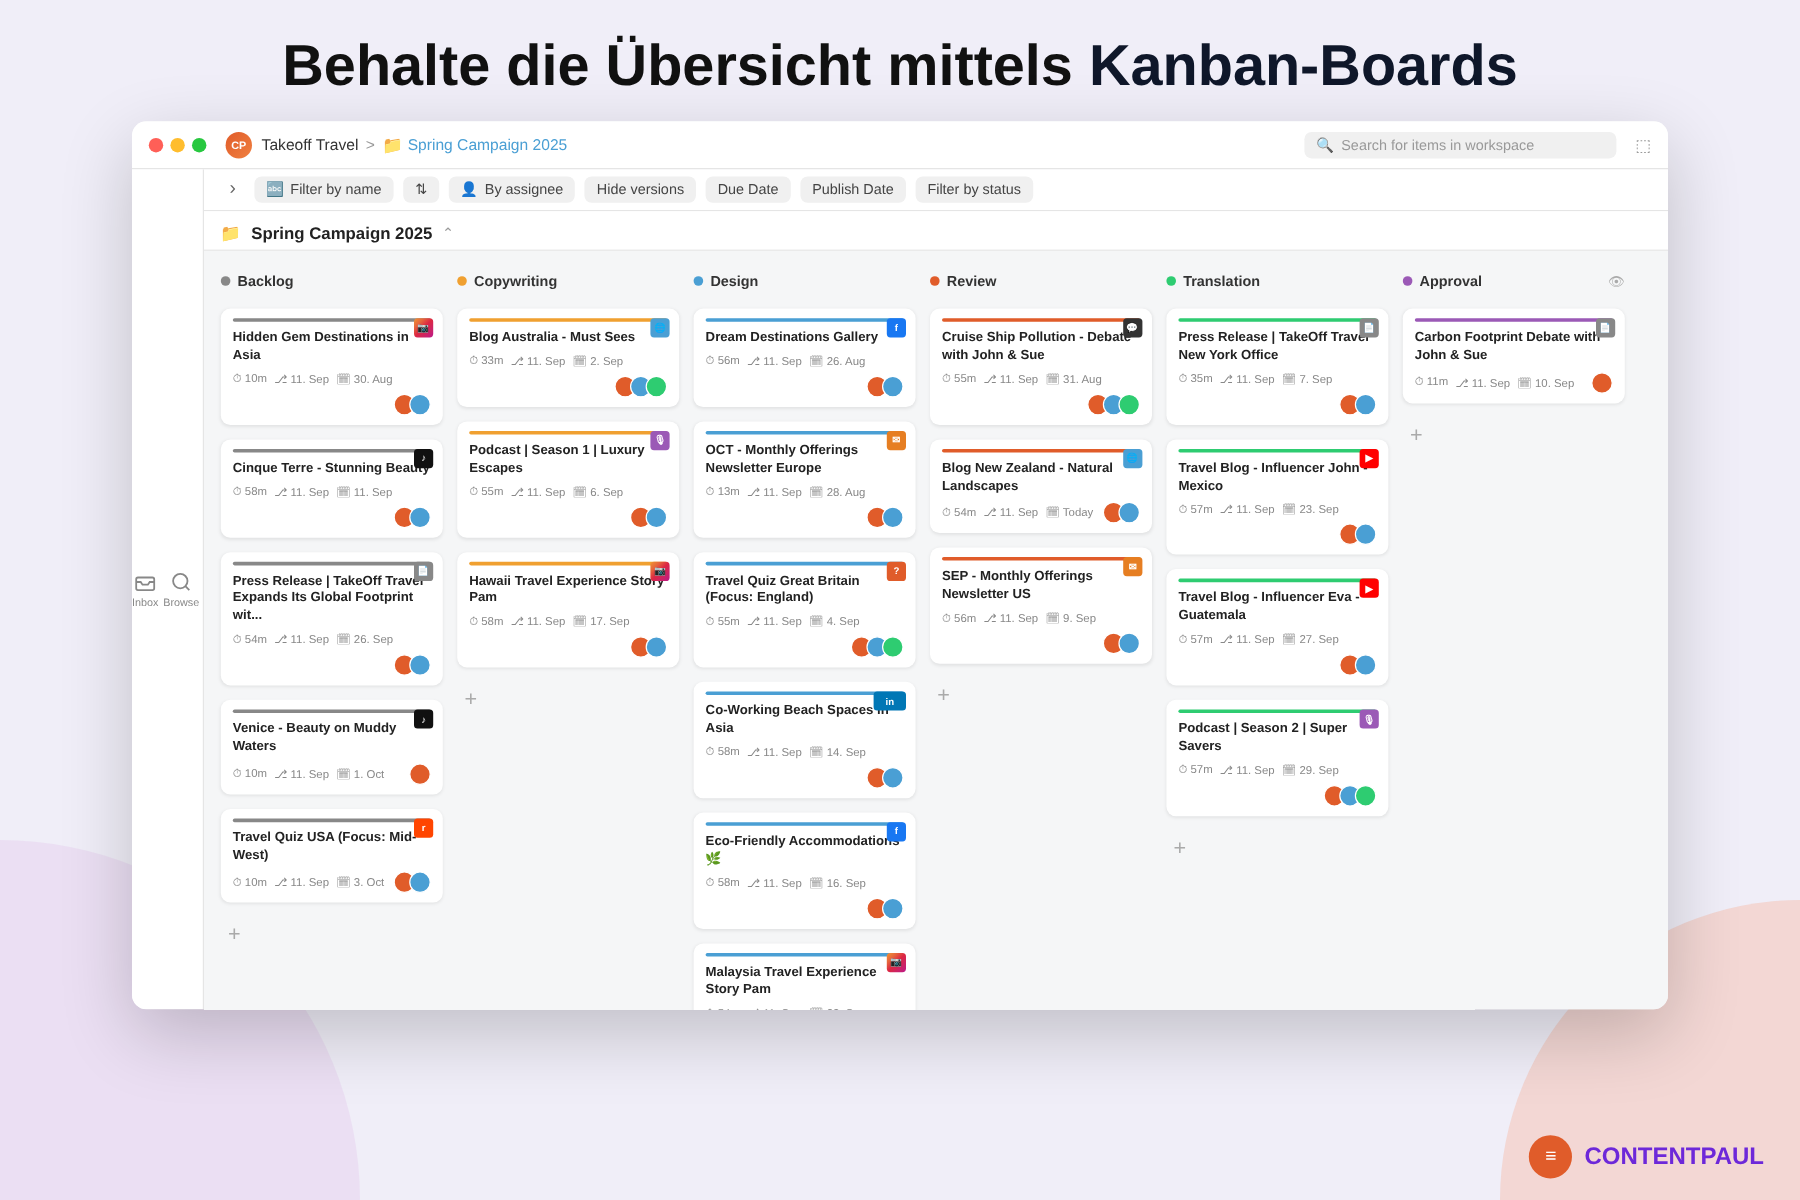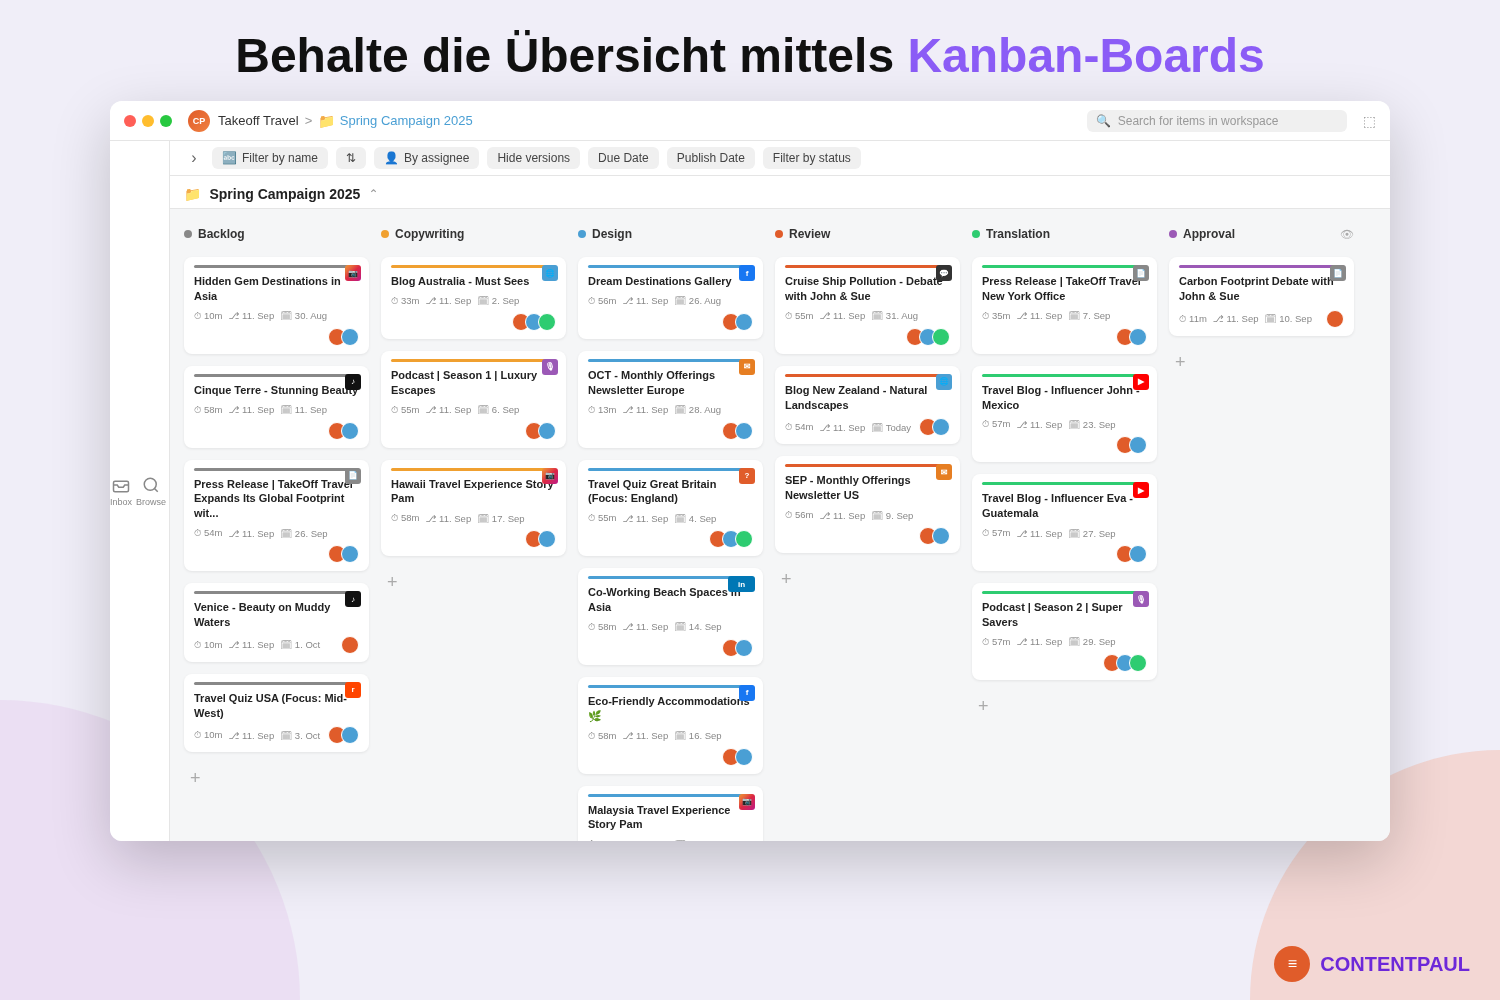--- a/index.html
+++ b/index.html
@@ -34,21 +34,21 @@
     .page-title {
       text-align: center;
       padding: 28px 0 18px;
       font-size: 48px;
       font-weight: 900;
       color: #111;
       position: relative;
       z-index: 10;
     }
     .page-title .highlight {
-      color: #8b5cf6;
+      color: #0f172a;
     }
 
     
     .app-window {
       position: relative;
       z-index: 10;
       margin: 0 auto;
       width: 1280px;
       height: 740px;
       background: #f5f6f7;

